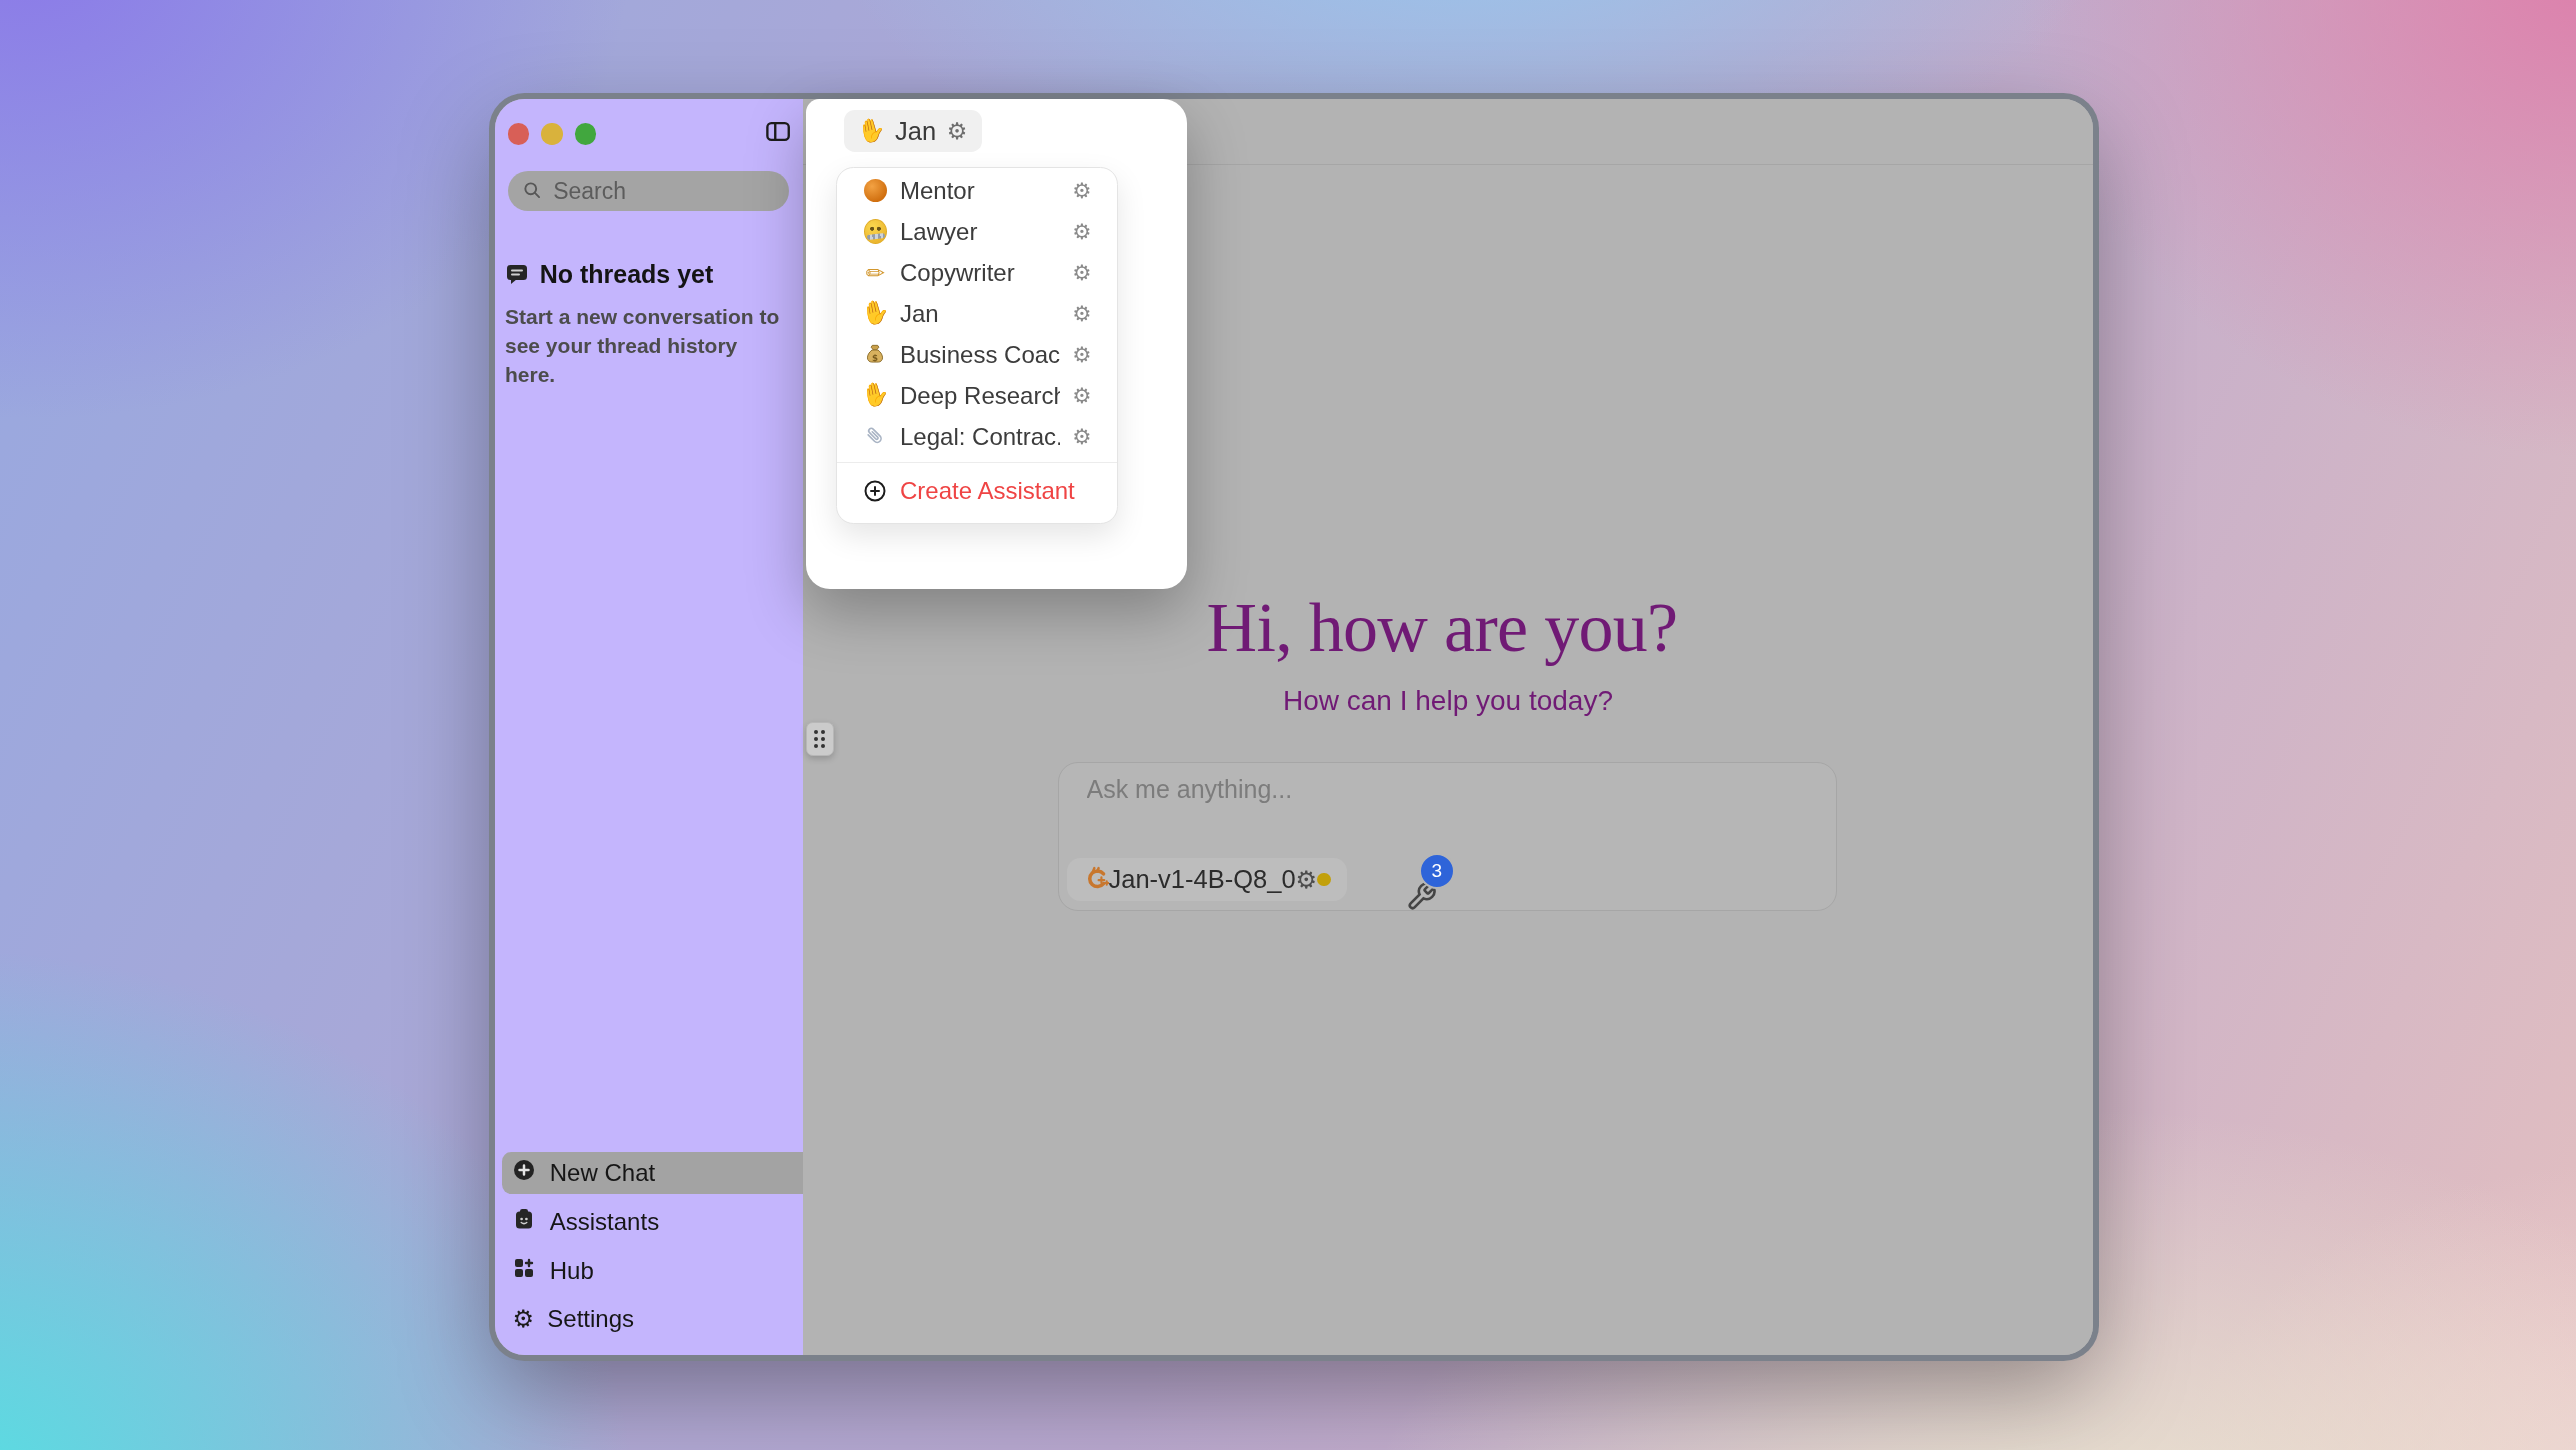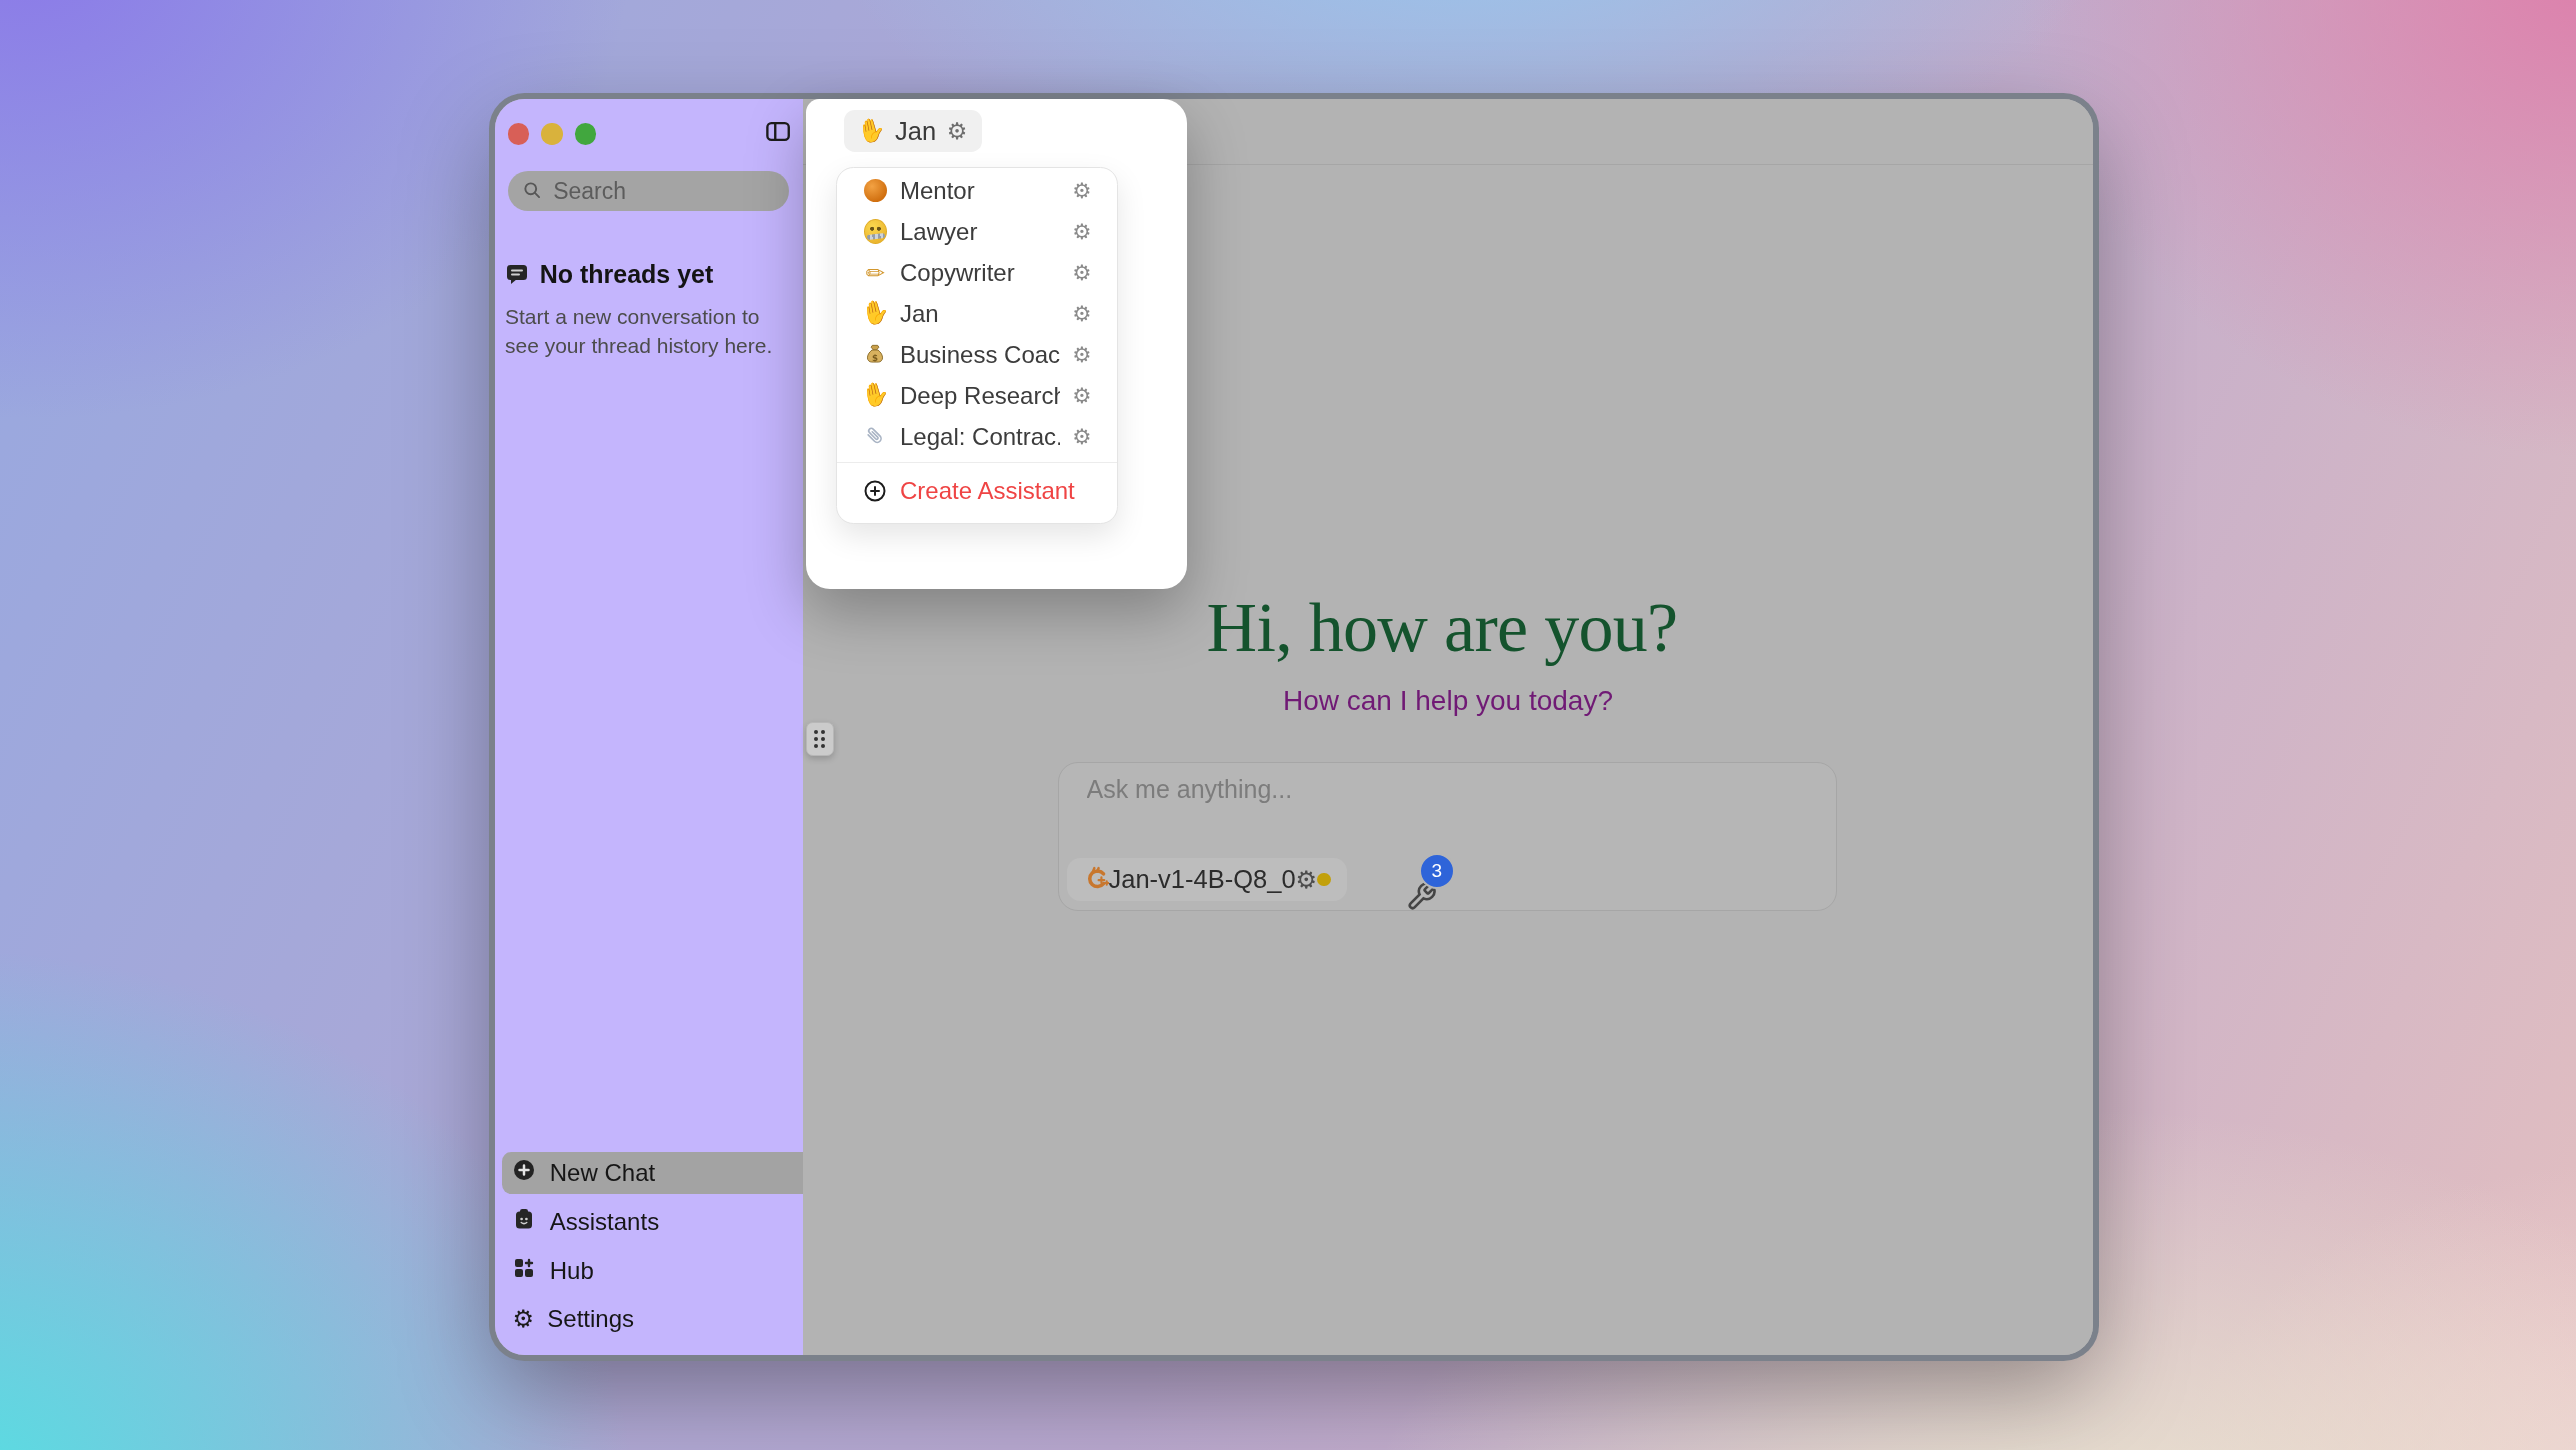--- a/index.html
+++ b/index.html
@@ -21,36 +21,36 @@
   .tl i{width:21.5px;height:21.5px;border-radius:50%;display:block;}
   .panel-toggle{position:absolute;left:269px;top:19px;width:27px;height:27px;cursor:pointer;}
   .searchbox{position:absolute;left:13.4px;top:72px;width:281px;height:40px;border-radius:20px;
     background:#a4a4a4;display:flex;align-items:center;gap:9.4px;padding:0 0 0 13.4px;box-sizing:border-box;}
   .searchbox input{background:transparent;border:0;outline:0;font-size:23px;color:#333;width:201px;
     font-family:"Liberation Sans",sans-serif;}
   .searchbox input::placeholder{color:#5c5c5c;}
   .empty{position:absolute;left:10px;top:161px;width:285px;}
   .empty-head{display:flex;align-items:center;gap:10.7px;}
   .empty-title{font-size:25px;font-weight:700;color:#141414;}
-  .empty-desc{margin-top:13.4px;font-size:21px;line-height:29px;color:#4c4c4c;width:275px;}
+  .empty-desc{margin-top:13.4px;font-size:21px;line-height:29px;color:#4c4c4c;width:275px;font-weight:bold;}
   .nav{position:absolute;left:6.7px;right:6.7px;bottom:14.8px;display:flex;flex-direction:column;gap:6.7px;}
   .nav-row{height:42px;border-radius:9.4px;display:flex;align-items:center;gap:13.4px;padding:0 10.7px;
     font-size:24px;font-weight:500;color:#161616;cursor:pointer;}
   .nav-row.active{background:#a3a3a3;}
   
   .grip{position:absolute;left:311px;top:623px;width:25.5px;height:32px;border-radius:6.7px;background:#cbcbcb;
     border:1.3px solid #b7b7b7;box-shadow:0 2.7px 6.7px rgba(0,0,0,.18);display:flex;align-items:center;
     justify-content:center;z-index:30;cursor:grab;}
   .grip-dots{display:grid;grid-template-columns:repeat(2,4px);grid-auto-rows:4px;gap:3.4px;}
   .grip-dots b{background:#333;border-radius:50%;}
   
   .main{position:absolute;left:308px;top:0;right:0;bottom:0;background:#b3b3b3;}
   .main-header{height:65px;border-bottom:1.3px solid #a6a6a6;}
   .greeting{position:absolute;left:0;right:12px;top:489px;text-align:center;
-    font-family:"Liberation Serif","DejaVu Serif",serif;font-size:70px;letter-spacing:-0.7px;color:#14532d;}
+    font-family:"Liberation Serif","DejaVu Serif",serif;font-size:70px;letter-spacing:-0.7px;color:#701a75;}
   .subtitle{position:absolute;left:0;right:0;top:586px;text-align:center;font-size:28px;color:#701a75;}
   .composer{position:absolute;left:255px;top:663px;width:779px;height:149px;border-radius:20px;
     background:#b6b6b6;border:1.3px solid #a6a6a6;box-sizing:border-box;}
   .composer input{position:absolute;left:25.5px;top:11px;width:604px;background:transparent;border:0;outline:0;
     font-size:25px;color:#3a3a3a;font-family:"Liberation Sans",sans-serif;}
   .composer input::placeholder{color:#7c7c7c;}
   .model-pill{position:absolute;left:8px;top:95px;height:43px;border-radius:13.4px;background:#bdbdbd;
     display:flex;align-items:center;padding:0 16px;cursor:pointer;}
   .model-name{font-size:25.5px;color:#2c2c2c;}
   .status-dot{width:13.4px;height:13.4px;border-radius:50%;background:#c2a00b;}

